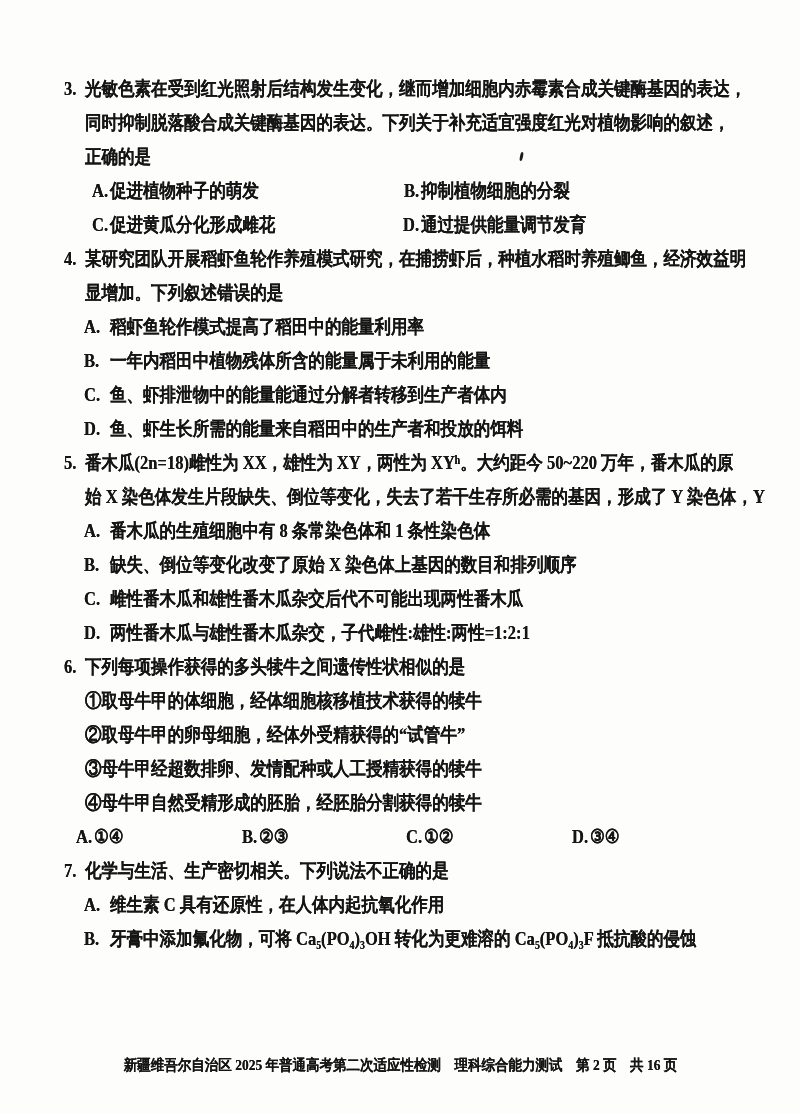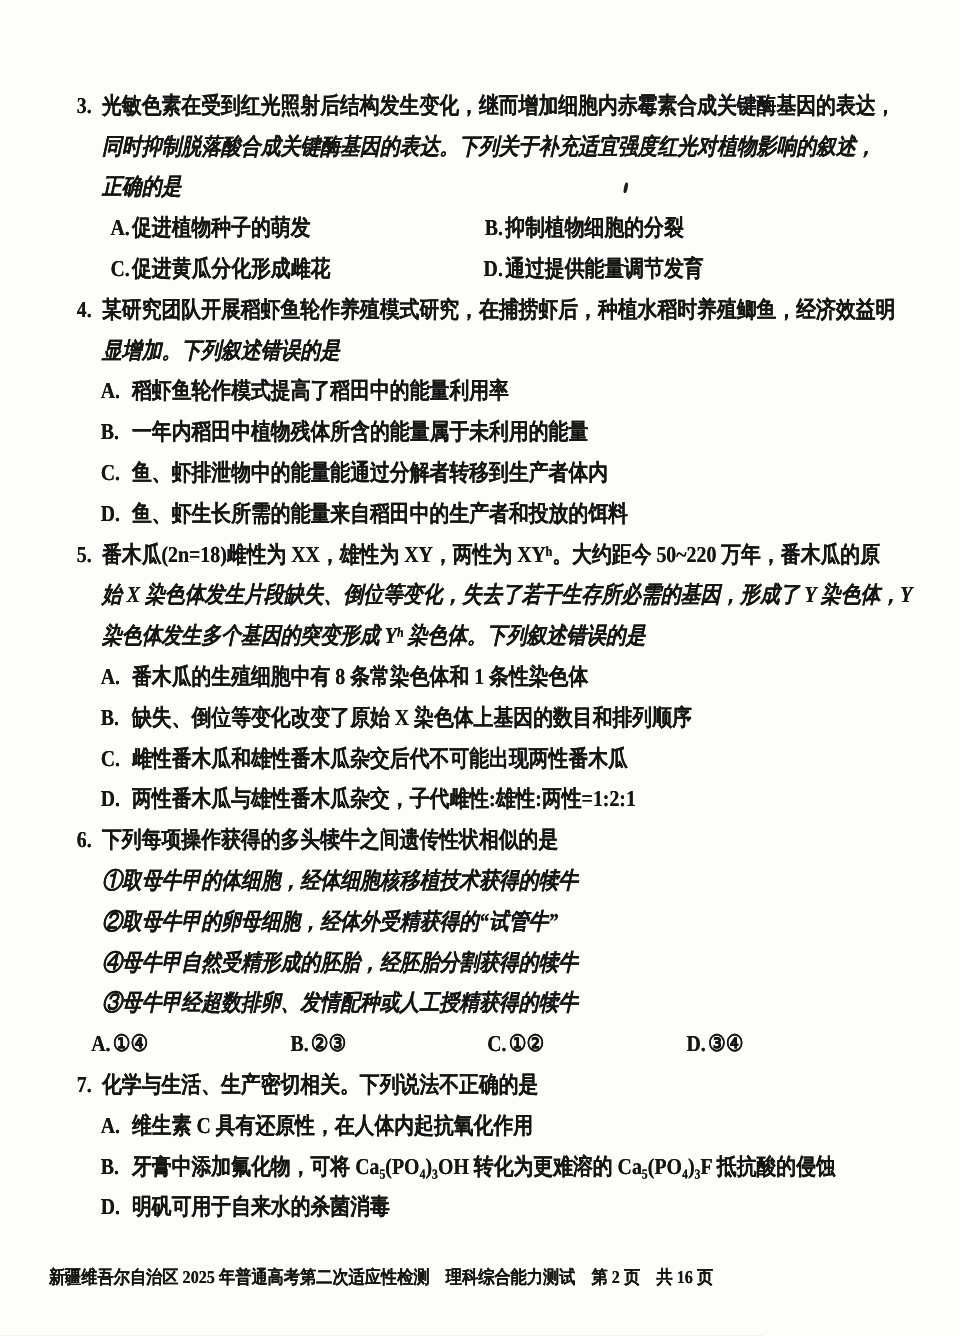--- a/index.html
+++ b/index.html
@@ -22,27 +22,28 @@
     font-size:19px;
     white-space:nowrap;
   }
   .tx {
     display:inline-block;
     transform:scaleX(0.87);
     transform-origin:0 50%;
     white-space:nowrap;
   }
   .num { display:inline-block; width:21px; }
-  .cont { padding-left:21px;font-style:italic; }
+  .cont { padding-left:21px; }
   .optline { padding-left:20px;text-decoration:underline; }
   .lab { display:inline-block; width:26px; }
   .row { position:relative;text-align:right; }
   .row .opt { position:absolute; top:0; white-space:nowrap; }
   .footer {
     position:absolute; top:1054px; left:10px; width:780px;
+    text-align:center;
     font-size:15px; line-height:22px;
   }
   .footer .txc {
     display:inline-block;
     transform:scaleX(0.9);
     transform-origin:50% 50%;
     white-space:nowrap;
   }
   .speck {
     position:absolute; left:520px; top:152px;
@@ -77,46 +78,44 @@
       <div class="line cont"><span class="tx">显增加。下列叙述错误的是</span></div>
       <div class="line optline"><span class="lab"><span class="tx">A.</span></span><span class="tx">稻虾鱼轮作模式提高了稻田中的能量利用率</span></div>
       <div class="line optline"><span class="lab"><span class="tx">B.</span></span><span class="tx">一年内稻田中植物残体所含的能量属于未利用的能量</span></div>
       <div class="line optline"><span class="lab"><span class="tx">C.</span></span><span class="tx">鱼、虾排泄物中的能量能通过分解者转移到生产者体内</span></div>
       <div class="line optline"><span class="lab"><span class="tx">D.</span></span><span class="tx">鱼、虾生长所需的能量来自稻田中的生产者和投放的饵料</span></div>
     </section>
 
     <section>
       <div class="line"><span class="num"><span class="tx">5.</span></span><span class="tx">番木瓜(2n=18)雌性为 XX，雄性为 XY，两性为 XYʰ。大约距今 50~220 万年，番木瓜的原</span></div>
       <div class="line cont"><span class="tx">始 X 染色体发生片段缺失、倒位等变化，失去了若干生存所必需的基因，形成了 Y 染色体，Y</span></div>
-      <div class="line cont"><span class="tx">染色体发生多个基因的突变形成 Yʰ 染色体。下列叙述错误的是</span></div>
       <div class="line optline"><span class="lab"><span class="tx">A.</span></span><span class="tx">番木瓜的生殖细胞中有 8 条常染色体和 1 条性染色体</span></div>
       <div class="line optline"><span class="lab"><span class="tx">B.</span></span><span class="tx">缺失、倒位等变化改变了原始 X 染色体上基因的数目和排列顺序</span></div>
       <div class="line optline"><span class="lab"><span class="tx">C.</span></span><span class="tx">雌性番木瓜和雄性番木瓜杂交后代不可能出现两性番木瓜</span></div>
       <div class="line optline"><span class="lab"><span class="tx">D.</span></span><span class="tx">两性番木瓜与雄性番木瓜杂交，子代雌性:雄性:两性=1:2:1</span></div>
     </section>
 
     <section>
       <div class="line"><span class="num"><span class="tx">6.</span></span><span class="tx">下列每项操作获得的多头犊牛之间遗传性状相似的是</span></div>
       <div class="line cont"><span class="tx">①取母牛甲的体细胞，经体细胞核移植技术获得的犊牛</span></div>
       <div class="line cont"><span class="tx">②取母牛甲的卵母细胞，经体外受精获得的“试管牛”</span></div>
+      <div class="line cont"><span class="tx">③母牛甲经超数排卵、发情配种或人工授精获得的犊牛</span></div>
       <div class="line cont"><span class="tx">④母牛甲自然受精形成的胚胎，经胚胎分割获得的犊牛</span></div>
-      <div class="line cont"><span class="tx">③母牛甲经超数排卵、发情配种或人工授精获得的犊牛</span></div>
       <div class="line row">
         <span class="opt" style="left:4px"><span class="lab"><span class="tx">A.</span></span><span class="tx">①④</span></span>
         <span class="opt" style="left:169px"><span class="lab"><span class="tx">B.</span></span><span class="tx">②③</span></span>
         <span class="opt" style="left:334px"><span class="lab"><span class="tx">C.</span></span><span class="tx">①②</span></span>
         <span class="opt" style="left:500px"><span class="lab"><span class="tx">D.</span></span><span class="tx">③④</span></span>
       </div>
     </section>
 
     <section>
       <div class="line"><span class="num"><span class="tx">7.</span></span><span class="tx">化学与生活、生产密切相关。下列说法不正确的是</span></div>
       <div class="line optline"><span class="lab"><span class="tx">A.</span></span><span class="tx">维生素 C 具有还原性，在人体内起抗氧化作用</span></div>
       <div class="line optline"><span class="lab"><span class="tx">B.</span></span><span class="tx">牙膏中添加氟化物，可将 Ca₅(PO₄)₃OH 转化为更难溶的 Ca₅(PO₄)₃F 抵抗酸的侵蚀</span></div>
-      <div class="line optline"><span class="lab"><span class="tx">D.</span></span><span class="tx">明矾可用于自来水的杀菌消毒</span></div>
     </section>
 
   </div>
 
   <div class="speck"></div>
 
   <div class="footer"><span class="txc">新疆维吾尔自治区 2025 年普通高考第二次适应性检测　理科综合能力测试　第 2 页　共 16 页</span></div>
 </div>
 
 </body></html>

